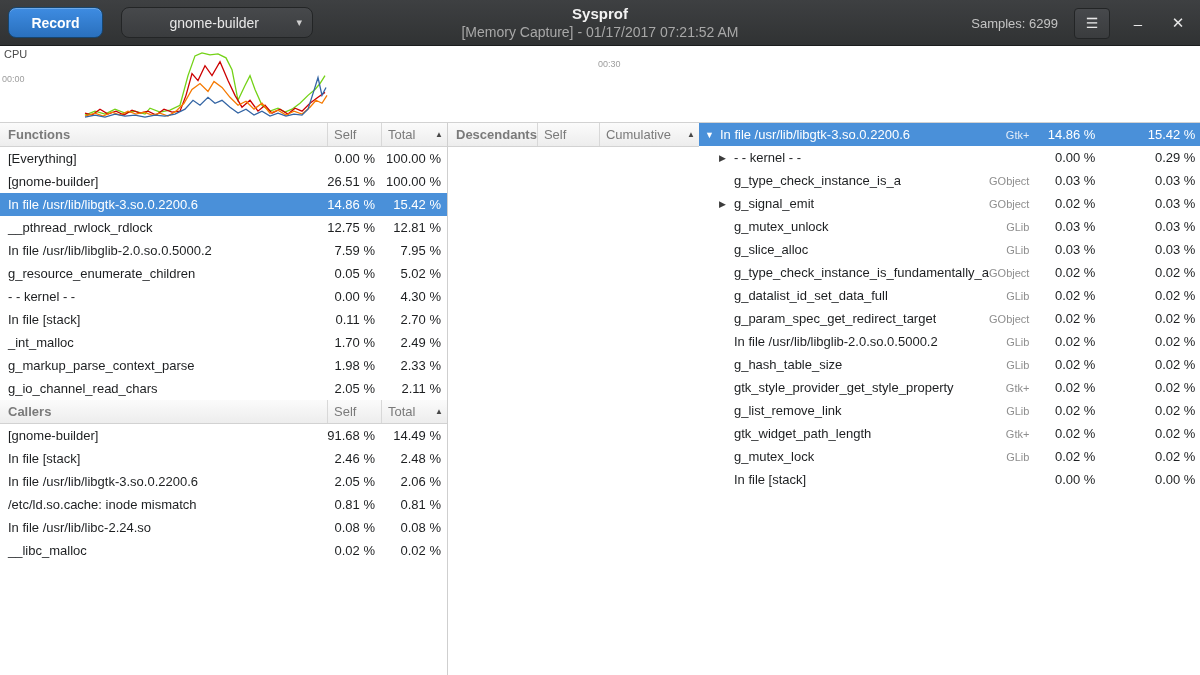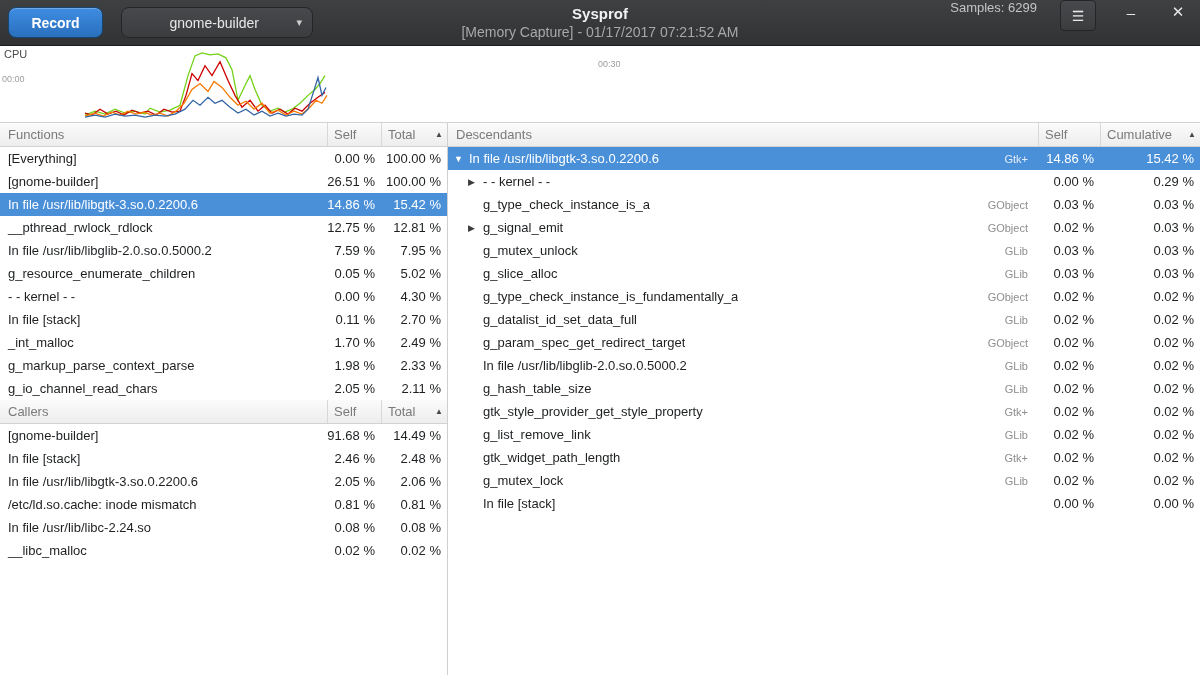--- a/index.html
+++ b/index.html
@@ -16,44 +16,44 @@
   .record-btn { width:95px; color:#fff; border:1px solid #17456e;
     background:linear-gradient(#3e8ce2,#2a70bd); box-shadow:inset 0 1px rgba(255,255,255,.25);
     font-weight:bold; }
   .target-btn { width:192px; color:#e8e8e8; border:1px solid #232526;
     background:linear-gradient(#47494c,#3a3c3e); display:flex; align-items:center; padding:0 10px; }
   .target-btn .tlabel { flex:1; text-align:center; }
   .target-btn .caret { font-size:11px; color:#cfcfcf; }
   .hb-center { position:absolute; left:50%; top:5px; transform:translateX(-50%); text-align:center; }
   .hb-title { color:#f2f2f2; font-size:15px; font-weight:bold; }
   .hb-subtitle { color:#a8a8a8; font-size:14px; margin-top:2px; }
-  .hb-right { position:absolute; right:10px; top:0; height:46px; display:flex; gap:23px; }
+  .hb-right { position:absolute; right:10px; top:0; height:46px; display:flex; align-items:center; gap:16px; }
   .samples { color:#c4c4c4; font-size:13px; }
   .menu-btn { width:36px; height:31px; border-radius:4px; border:1px solid #232526;
     background:linear-gradient(#47494c,#3a3c3e); color:#e8e8e8; font-size:14px; }
   .win-btn { background:transparent; border:none; color:#e8e8e8; font-size:15px; width:24px; height:24px; }
 
   
   .cpu-area { height:77px; flex:none; position:relative; background:#fff; border-bottom:1px solid #d2d2d2; }
   .cpu-area svg { position:absolute; inset:0; width:100%; height:100%; }
   .cpu-label { position:absolute; top:2px; left:4px; font-size:11px; color:#4a4a4a; z-index:2; }
   .time-start { position:absolute; top:28px; left:2px; font-size:9px; color:#9d9d9d; z-index:2; }
   .time-mid { position:absolute; top:13px; left:598px; font-size:9px; color:#9d9d9d; z-index:2; }
 
   
   .main { flex:1; display:flex; min-height:0; }
   .left-pane { width:448px; flex:none; border-right:1px solid #cfcfcf; display:flex; flex-direction:column; background:#fff; }
-  .right-pane { flex:1; display:flex; flex-direction:column; background:#fff; }
+  .right-pane { flex:1; display:flex; flex-direction:row; background:#fff; }
 
   
   .thead { height:24px; flex:none; display:flex; align-items:stretch;
     background:linear-gradient(#fbfbfb,#ededed); border-bottom:1px solid #d2d2d2;
     color:#7a7a7a; font-size:13px; }
   .th { display:flex; align-items:center; }
-  .th.tname { flex:1; padding-left:8px; overflow:hidden; white-space:nowrap; }
+  .th.tname { flex:1; padding-left:8px; overflow:hidden; white-space:nowrap;font-weight:bold; }
   .th.num { border-left:1px solid #d8d8d8; padding-left:6px; }
   .w-self  { width:54px; flex:none; }
   .w-total { width:66px; flex:none; }
   .w-dself { width:62px; flex:none; }
   .w-cum   { width:100px; flex:none; }
   .sort { margin-left:auto; margin-right:4px; font-size:8px; color:#474747; }
 
   .tbody { flex:none; }
   .trow { height:23px; display:flex; align-items:center; font-size:13px; color:#1d1f21; background:#fff; }
   .trow .td { overflow:hidden; white-space:nowrap; }

